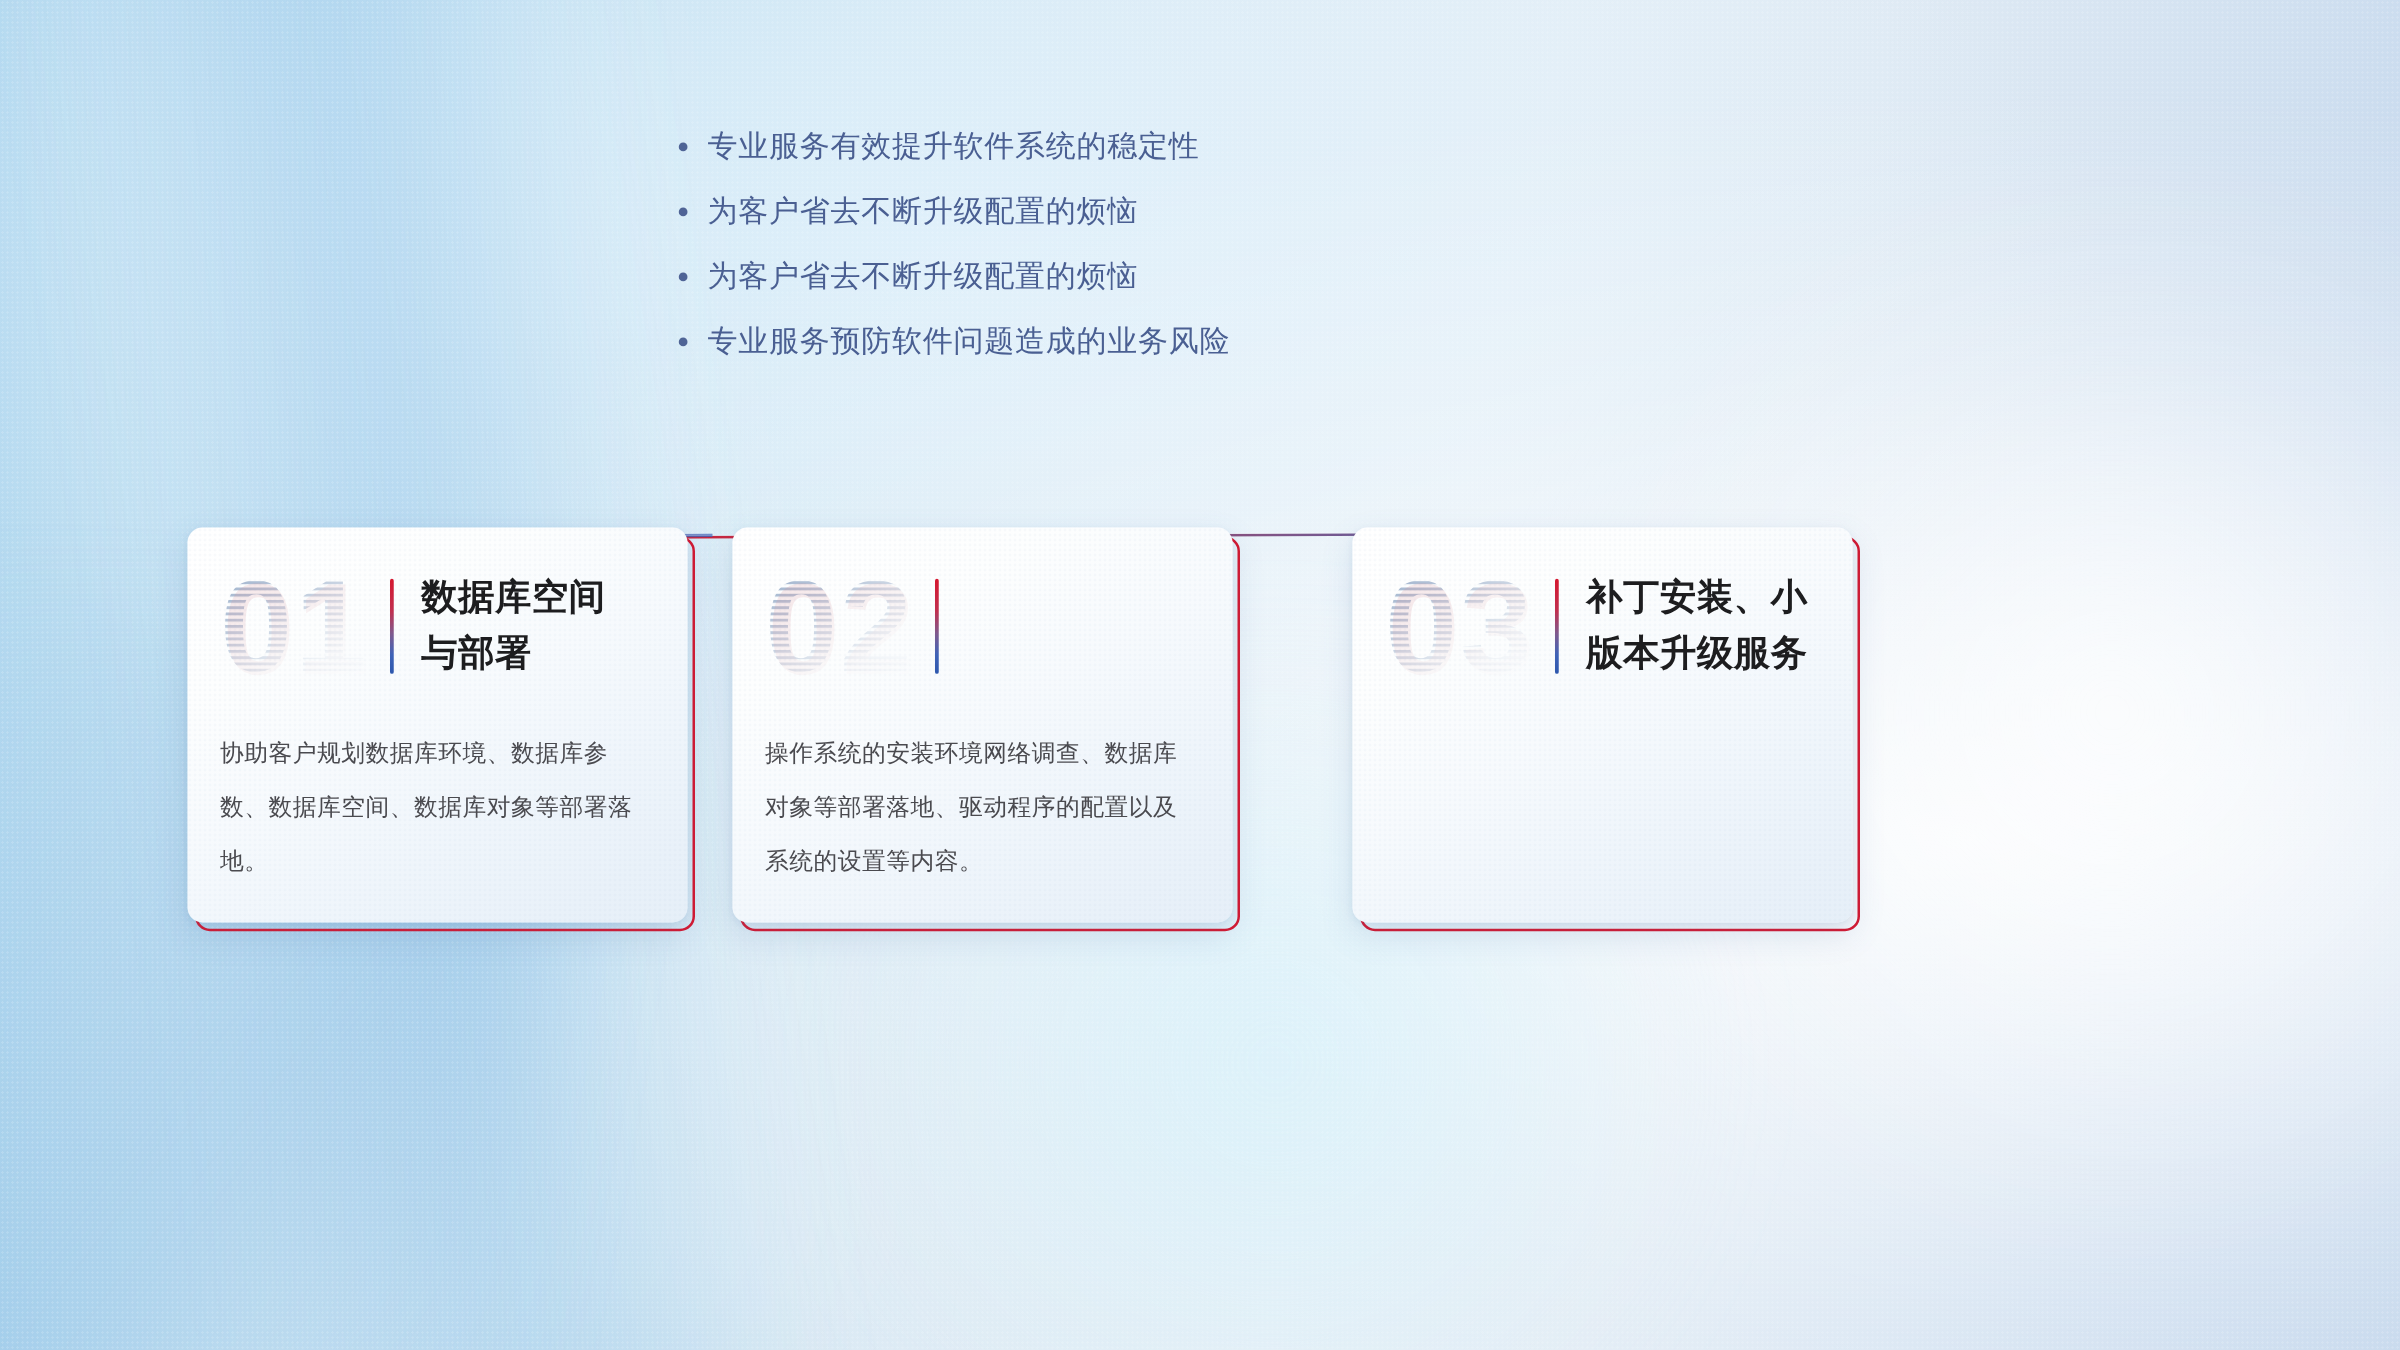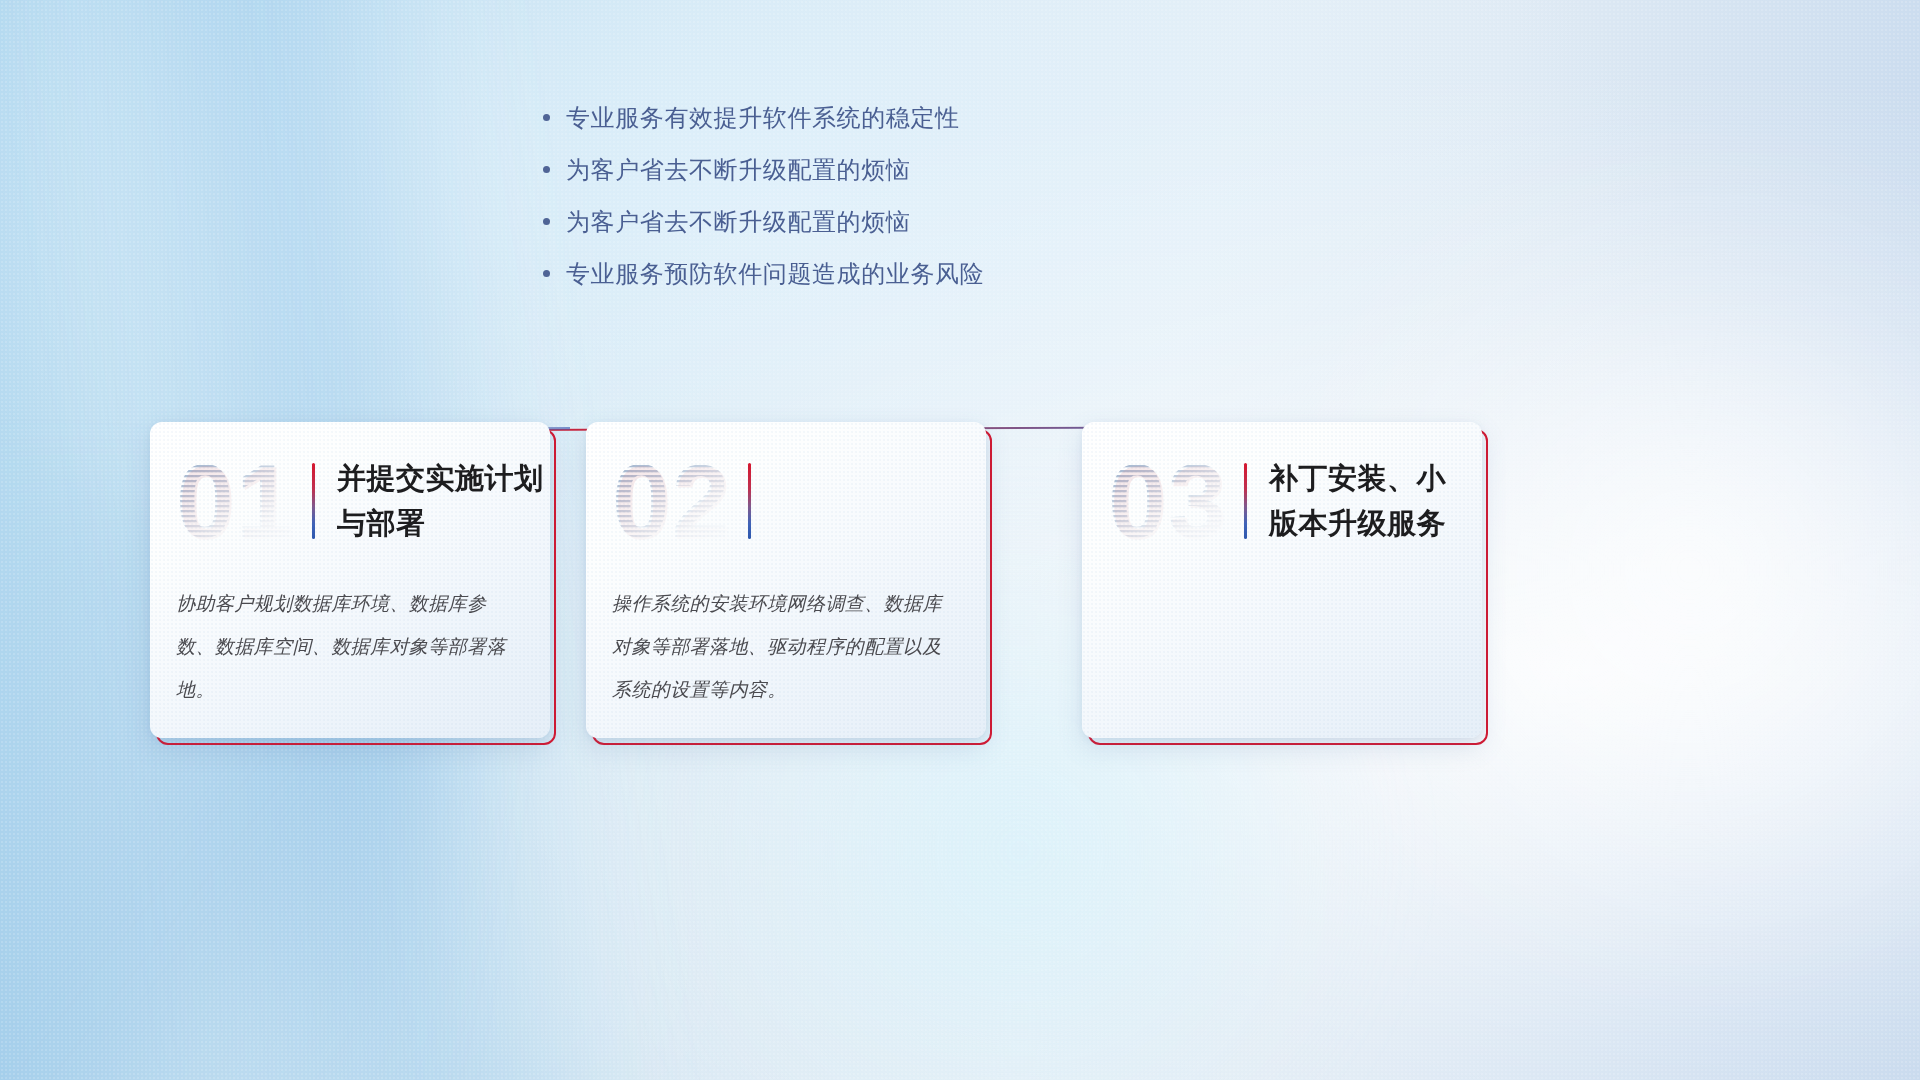--- a/index.html
+++ b/index.html
@@ -243,21 +243,20 @@
   }
 
   .card-body {
     position: relative;
     padding: 0 26px 0 26px;
     margin-top: 2px;
     font-size: 19px;
     line-height: 43px;
     color: #4a4a4f;
     letter-spacing: 0.4px;
-    font-style: italic;
   }
 </style>
 </head>
 <body>
 
 <div class="stage">
 
   <div class="bg-streak streak-a"></div>
   <div class="bg-streak streak-b"></div>
   <div class="bg-streak streak-e"></div>
@@ -342,21 +341,21 @@
                   <rect x="0" y="0" width="132" height="112" fill="url(#numfade1)"></rect>
                 </mask>
               </defs>
               <g mask="url(#nummask1)">
                 <text x="2" y="92" font-family="'Liberation Sans', sans-serif" font-size="104" font-weight="700" letter-spacing="2" fill="url(#stripes1)">01</text>
                 <text x="4" y="94" font-family="'Liberation Sans', sans-serif" font-size="104" font-weight="700" letter-spacing="2" fill="#c96a74" opacity="0.20">01</text>
               </g>
             </svg>
           </div>
           <div class="card-bar"></div>
-          <div class="card-title">并提交实施计划
+          <div class="card-title">数据库空间
 与部署</div>
         </div>
         <div class="card-body">协助客户规划数据库环境、数据库参数、数据库空间、数据库对象等部署落地。</div>
       </div>
     </div>
 
     <div class="card card-2">
       <div class="card-outline"></div>
       <div class="card-face">
         <div class="card-head">

